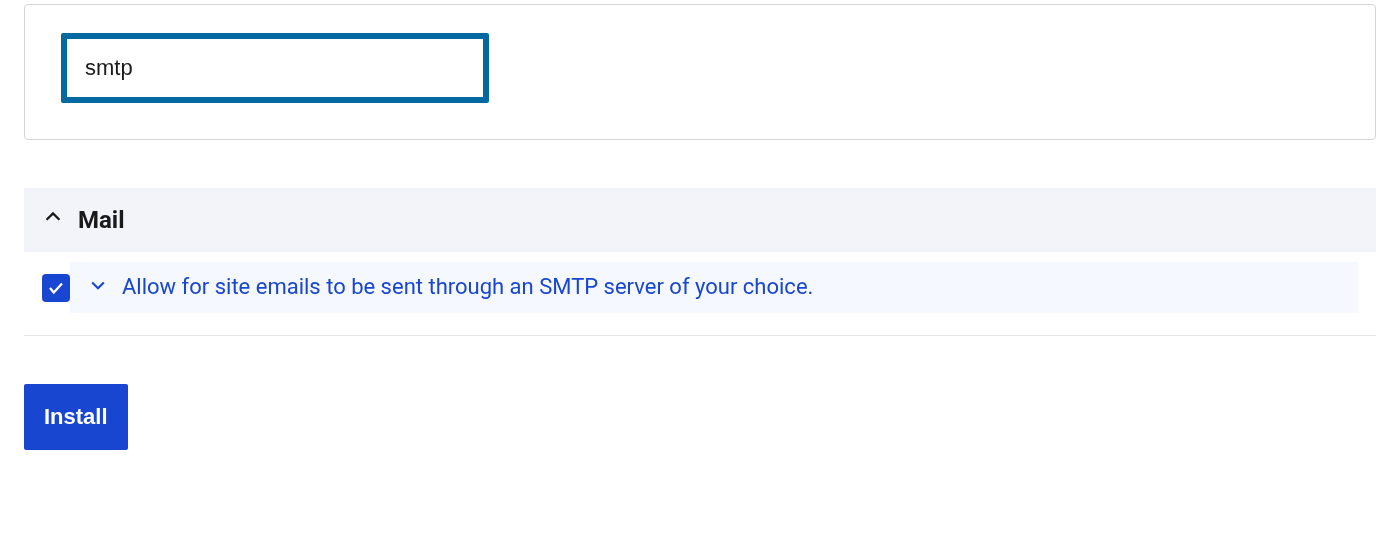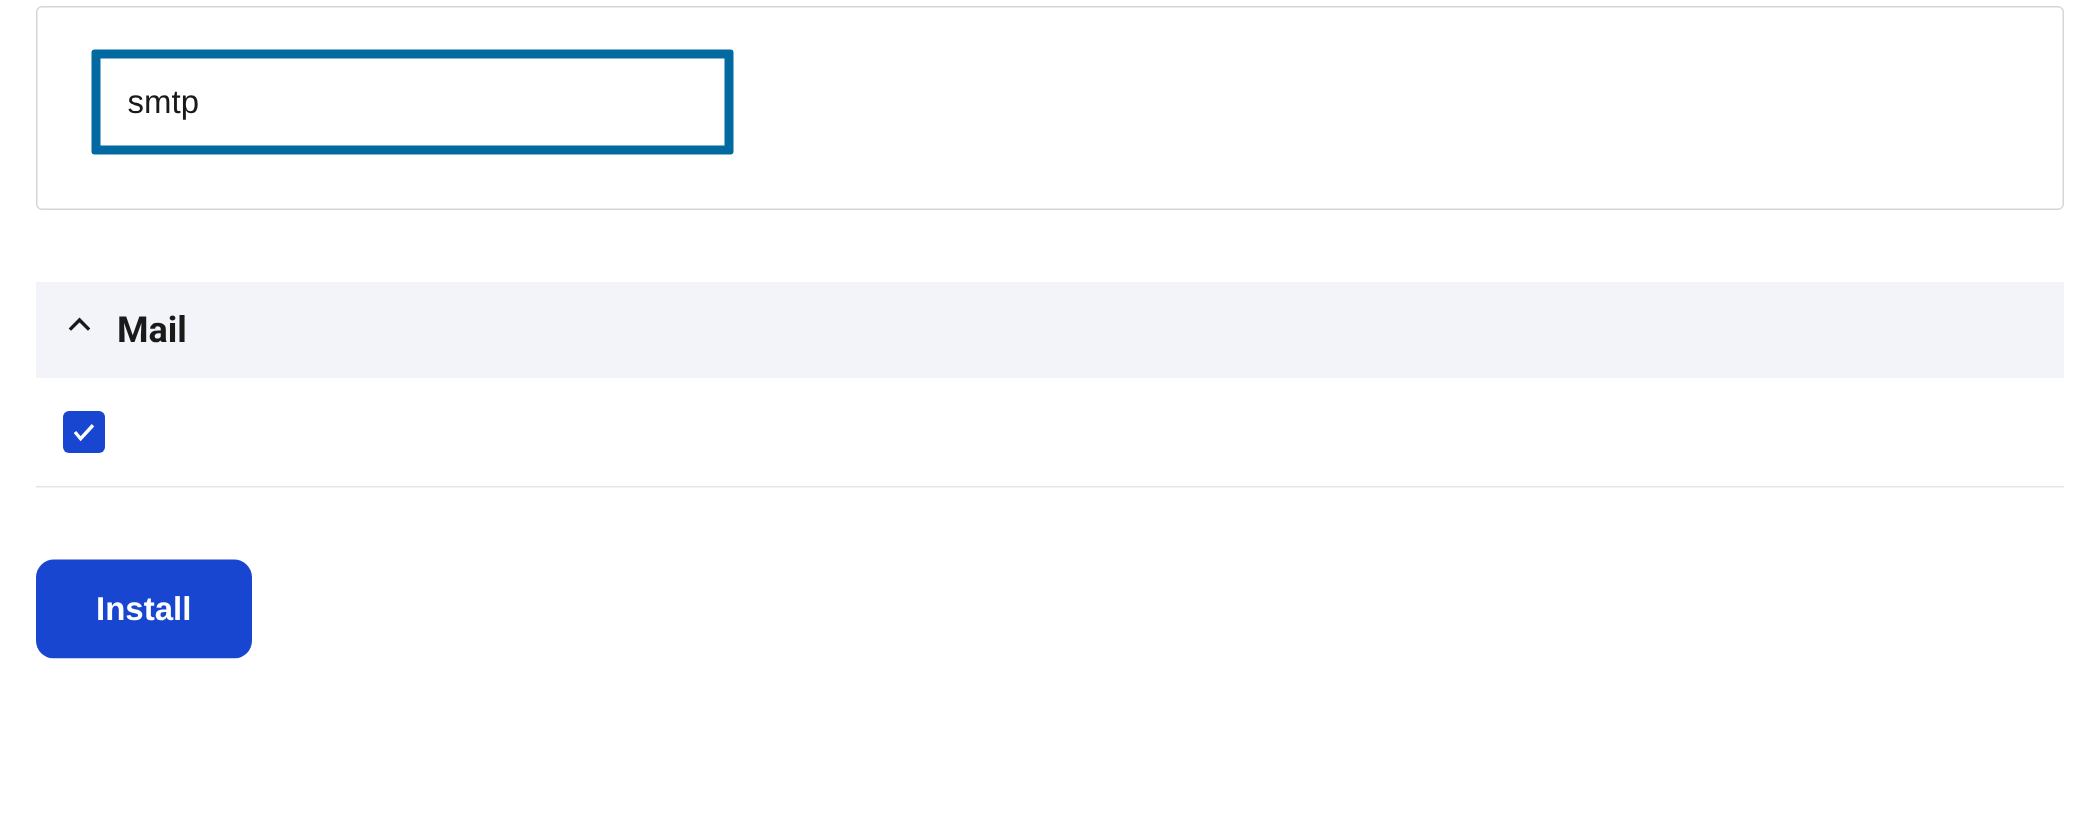--- a/index.html
+++ b/index.html
@@ -123,23 +123,23 @@
     }
     .install-row {
       margin: 48px 24px 0 24px;
     }
     .install-button {
       background: #1846d1;
       color: #fff;
       border: none;
       font-size: 22px;
       font-weight: 600;
-      padding: 20px 40px;
+      padding: 20px 20px;
       cursor: pointer;
-      border-radius: 12px;
+      border-radius: 2px;
     }
   </style>
 </head>
 <body>
 
 <div class="filter-panel">
   <input type="text" class="filter-input" value="smtp" style="">
 </div>
 
 <div class="section-spacer"></div>
@@ -154,17 +154,25 @@
 </div>
 
 <div class="item-row">
   <div class="checkbox-wrap">
     <div class="checkbox">
       <svg viewBox="0 0 24 24">
           <polyline points="4 12 9 18 20 6"></polyline>
         </svg>
     </div>
   </div>
+  <div class="item-desc-wrap">
+    <span class="chevron-down-icon">
+      <svg viewBox="0 0 24 24">
+          <polyline points="5 9 12 16 19 9"></polyline>
+        </svg>
+    </span>
+    <span class="item-desc">Allow for site emails to be sent through an SMTP server of your choice.</span>
+  </div>
 </div>
 
 <div class="install-row">
   <button class="install-button">Install</button>
 </div>
 
 </body></html>

